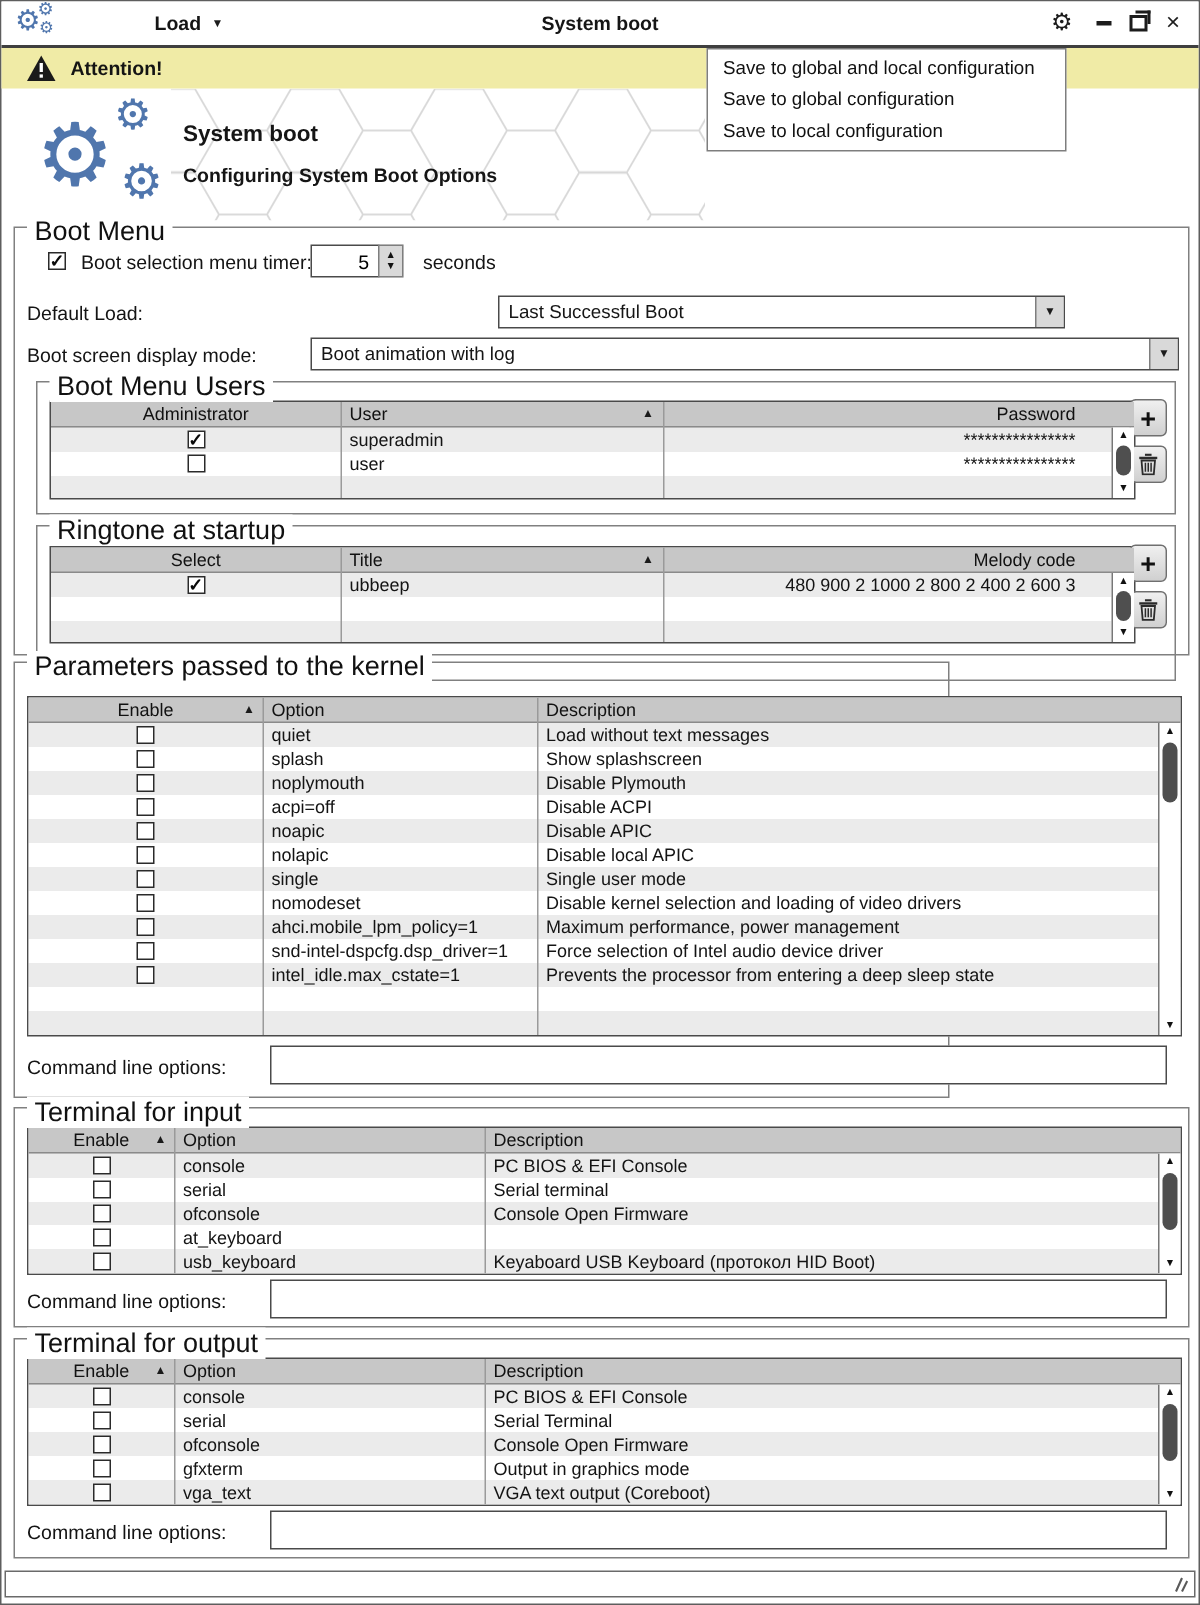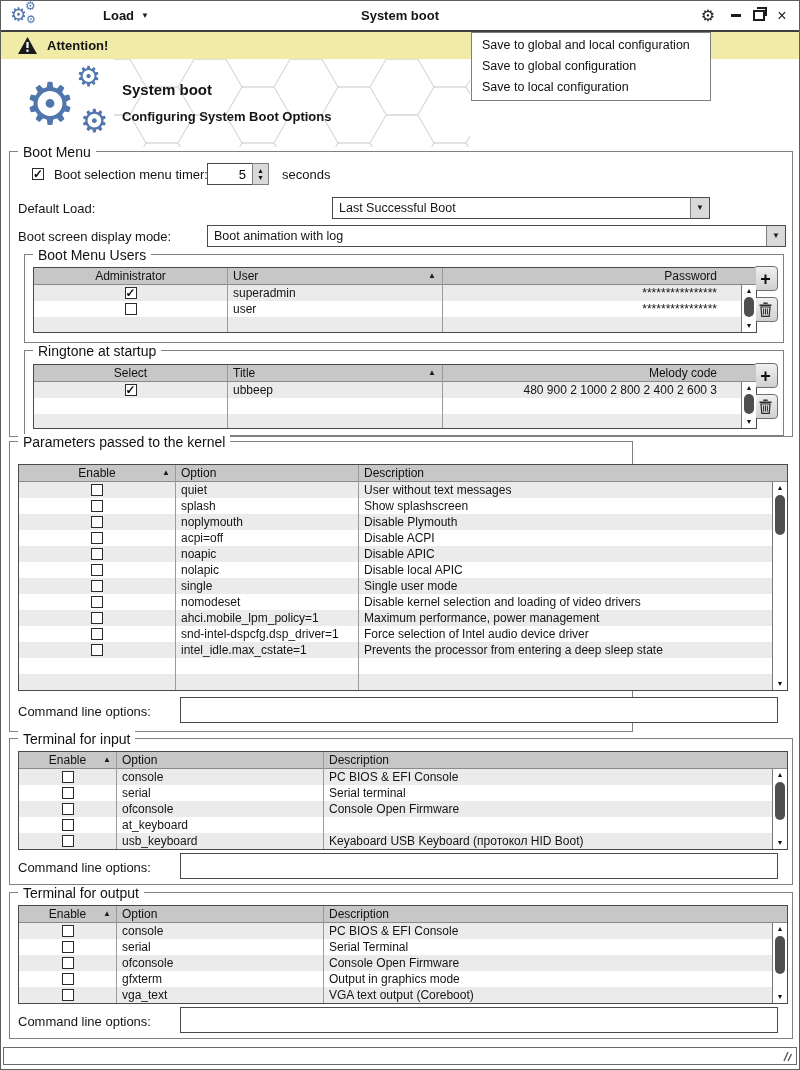--- a/index.html
+++ b/index.html
@@ -47,21 +47,21 @@
   .logo{position:absolute;left:22px;top:4px;width:100px;height:84px;}
   .logo .g1{position:absolute;left:0;top:12px;font-size:58px;}
   .logo .g2{position:absolute;left:52px;top:0;font-size:28px;}
   .logo .g3{position:absolute;left:56px;top:42px;font-size:32px;}
   .banner h1{position:absolute;left:120px;top:22px;margin:0;font-size:15px;font-weight:700;z-index:2;}
   .banner h2{position:absolute;left:120px;top:50px;margin:0;font-size:13px;font-weight:700;z-index:2;}
 
   
   .fs{position:absolute;border:1px solid #808080;box-sizing:border-box;}
   .fs>.legend{position:absolute;top:-8px;left:8px;background:#fff;padding:0 5px;
-              font-size:14px;color:#111;white-space:nowrap;z-index:2;}
+              font-size:18px;color:#111;white-space:nowrap;z-index:2;}
 
   
   .lbl{position:absolute;font-size:13px;color:#141414;white-space:nowrap;}
   .cb{width:12px;height:12px;border:1.4px solid #2a2a2a;background:#fff;box-sizing:border-box;
       font-size:12px;line-height:10px;text-align:center;color:#0a0a0a;font-weight:700;
       display:inline-block;cursor:pointer;}
   .combo{position:absolute;height:22px;border:1px solid #4a4a4a;background:#fff;box-sizing:border-box;cursor:pointer;}
   .combo .val{position:absolute;left:6px;top:0;line-height:20px;font-size:12.5px;white-space:nowrap;}
   .combo .btn{position:absolute;top:0;right:0;width:19px;height:100%;background:#d9d9d9;
               border-left:1px solid #7e7e7e;text-align:center;font-size:8px;line-height:20px;
@@ -257,21 +257,21 @@
       <div class="sqbtn" style="right:5px;top:42px;">
         <svg width="13" height="15" viewBox="0 0 13 15">
           <rect x="0.5" y="2.5" width="12" height="1.6" fill="#2b2b2b"></rect>
           <rect x="4.3" y="0.5" width="4.4" height="1.4" fill="#2b2b2b"></rect>
           <path d="M2 5 h9 l-0.8 9.3 h-7.4 Z" fill="none" stroke="#2b2b2b" stroke-width="1.2"></path>
           <path d="M4.6 6.5 v6 M6.5 6.5 v6 M8.4 6.5 v6" stroke="#2b2b2b" stroke-width="1"></path>
         </svg>
       </div>
     </div>
 
-    <div class="fs" style="left:14px;top:198px;width:760px;height:86px;">
+    <div class="fs" style="left:14px;top:198px;width:760px;height:104px;">
       <span class="legend">Ringtone at startup</span>
       <div class="table" style="left:8px;top:13px;width:722px;height:63px;">
         <div class="thead">
           <div class="th center u-c1">Select</div>
           <div class="th u-c2">
             <span>Title</span>
             <span class="sort">▲</span>
           </div>
           <div class="th u-c3">Melody code</div>
         </div>
@@ -318,21 +318,21 @@
         <div class="th k-c2">Option</div>
         <div class="th k-c3">Description</div>
       </div>
       <div class="tbody">
 
           <div class="tr">
             <div class="td c-check k-c1">
               <span class="cb"></span>
             </div>
             <div class="td k-c2">quiet</div>
-            <div class="td k-c3">User without text messages</div>
+            <div class="td k-c3">Load without text messages</div>
           </div>
 
           <div class="tr">
             <div class="td c-check k-c1">
               <span class="cb"></span>
             </div>
             <div class="td k-c2">splash</div>
             <div class="td k-c3">Show splashscreen</div>
           </div>
 

